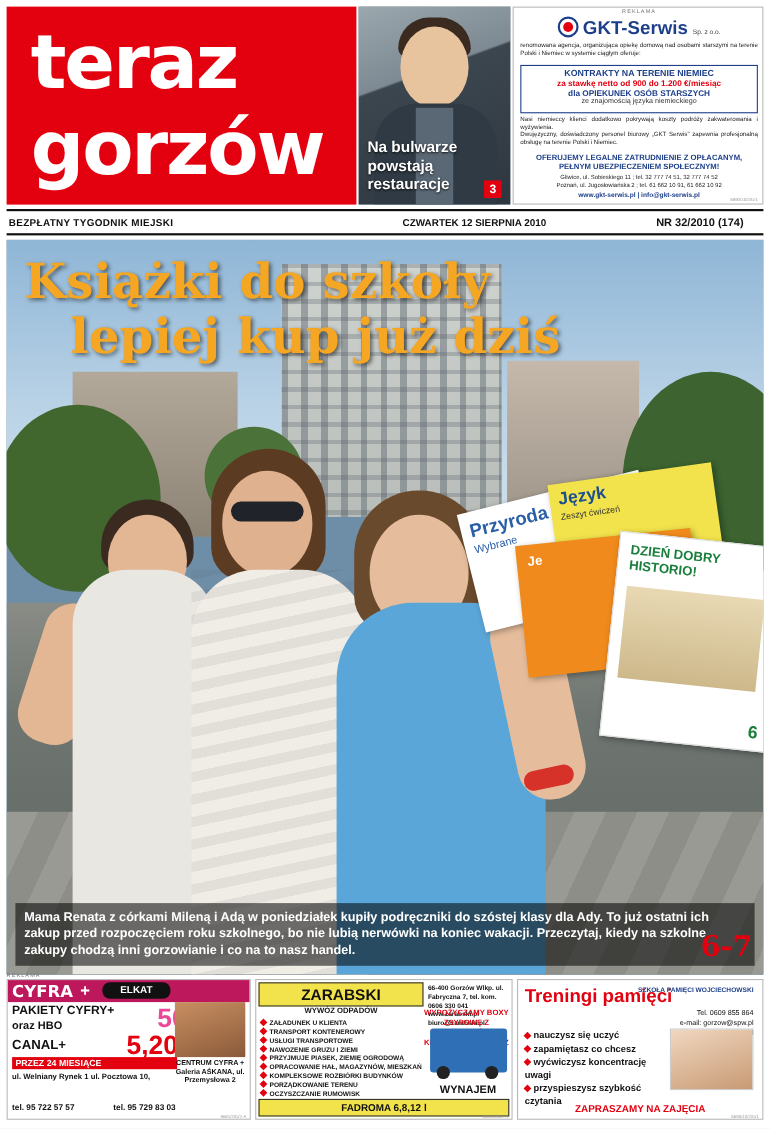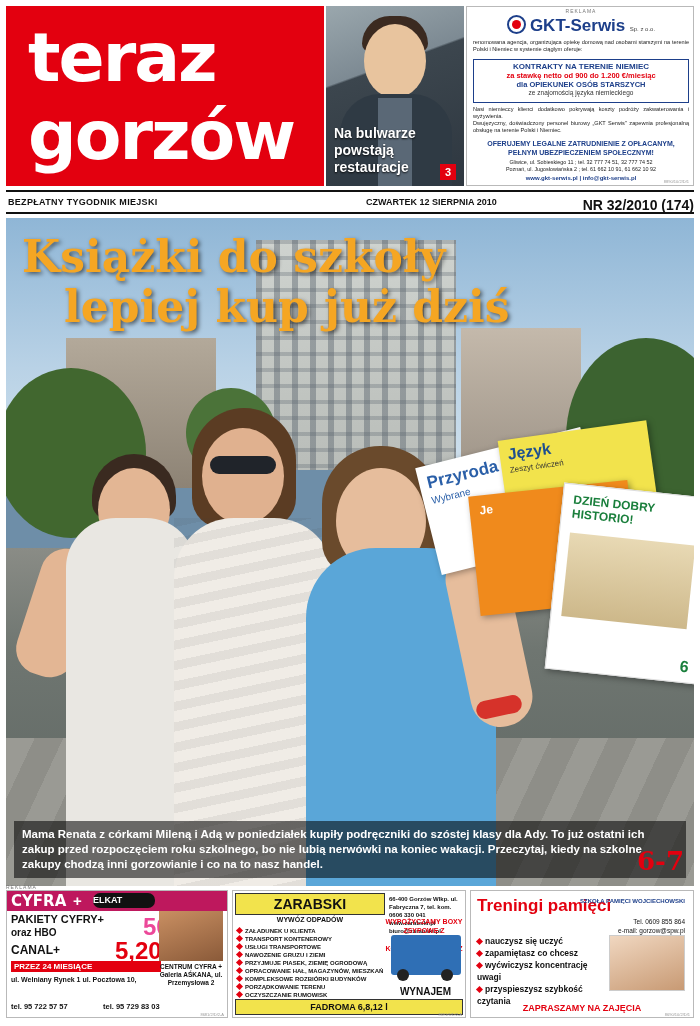--- a/index.html
+++ b/index.html
@@ -39,21 +39,21 @@
   .adv-box .l4{font-size:6.5px;color:#333;margin-bottom:2px;}
   .adv-strong{position:absolute;left:6px;width:216px;text-align:center;font-size:7px;font-weight:bold;color:#1d3f8a;line-height:9px;}
   .adv-foot{position:absolute;left:6px;width:216px;font-size:5.4px;line-height:7px;color:#222;text-align:center;}
   .adv-web{position:absolute;left:6px;width:216px;text-align:center;font-size:6px;color:#1d3f8a;font-weight:bold;}
   .adv-code{position:absolute;right:4px;bottom:1px;font-size:4px;color:#999;}
 
   
   .infobar{position:absolute;left:6px;top:190px;width:688px;height:24px;border-top:2px solid #111;border-bottom:2px solid #111;box-sizing:border-box;}
   .infobar .left{position:absolute;left:2px;top:5px;font-size:9px;font-weight:bold;color:#111;letter-spacing:.3px;}
   .infobar .mid{position:absolute;left:360px;top:5px;font-size:9px;font-weight:bold;color:#111;}
-  .infobar .right{position:absolute;right:0;top:5px;font-size:14px;font-weight:bold;color:#111;}
+  .infobar .right{position:absolute;right:18px;top:5px;font-size:10px;font-weight:bold;color:#111;}
 
   
   .main{position:absolute;left:6px;top:218px;width:688px;height:668px;overflow:hidden;background:#6e8ea8;}
   .sky{position:absolute;left:0;top:0;width:688px;height:250px;background:linear-gradient(180deg,#8fb6d6 0%,#b9d2e6 60%,#cfe0ec 100%);}
   .bldg1{position:absolute;left:250px;top:22px;width:200px;height:230px;background:linear-gradient(180deg,#cfd3cf 0%,#b9bdb9 100%);}
   .bldg1:before{content:"";position:absolute;left:0;top:0;width:200px;height:230px;
     background-image:repeating-linear-gradient(90deg,rgba(90,100,110,.45) 0 6px,rgba(0,0,0,0) 6px 18px),repeating-linear-gradient(180deg,rgba(90,100,110,.30) 0 4px,rgba(0,0,0,0) 4px 16px);}
   .bldg2{position:absolute;left:60px;top:120px;width:150px;height:150px;background:linear-gradient(180deg,#b3a99a,#8d8375);}
   .bldg3{position:absolute;left:455px;top:110px;width:120px;height:160px;background:linear-gradient(180deg,#c4b9ab,#9b9185);}
   .tree{position:absolute;background:#3f6b35;border-radius:50%;}
@@ -106,21 +106,21 @@
   .ads{position:absolute;left:6px;top:890px;width:688px;height:130px;}
   .ad-label{position:absolute;left:0;top:-6px;font-size:5px;letter-spacing:1px;color:#777;}
   .ad{position:absolute;border:1px solid #b9b9b9;box-sizing:border-box;background:#fff;overflow:hidden;}
   .ad1{left:0;top:0;width:222px;height:128px;}
   .ad2{left:226px;top:0;width:234px;height:128px;}
   .ad3{left:464px;top:0;width:224px;height:128px;}
 
   .cyfra-top{position:absolute;left:0;top:0;width:220px;height:20px;background:#be185d;}
   .cyfra-txt{position:absolute;left:4px;top:1px;font-size:15px;font-weight:bold;color:#fff;font-family:"DejaVu Sans",sans-serif;}
   .cyfra-plus{position:absolute;left:66px;top:1px;font-size:15px;font-weight:bold;color:#fff;}
-  .elkat{position:absolute;left:86px;top:2px;width:62px;height:15px;background:#111;color:#fff;font-size:9px;font-weight:bold;text-align:left;line-height:15px;border-radius:7px;}
+  .elkat{position:absolute;left:86px;top:2px;width:62px;height:15px;background:#111;color:#fff;font-size:9px;font-weight:bold;text-align:center;line-height:15px;border-radius:7px;}
   .ad1 .l-pak{position:absolute;left:4px;top:22px;font-size:11px;font-weight:bold;color:#111;}
   .ad1 .l-hbo{position:absolute;left:4px;top:36px;font-size:10px;font-weight:bold;color:#111;}
   .ad1 .l-50{position:absolute;left:112px;top:22px;font-size:24px;font-weight:bold;color:#ec4899;margin-left:24px;}
   .ad1 .l-tan{position:absolute;left:158px;top:30px;font-size:9px;font-weight:bold;color:#111;}
   .ad1 .l-canal{position:absolute;left:4px;top:52px;font-size:12px;font-weight:bold;color:#111;}
   .ad1 .l-990{position:absolute;left:108px;top:46px;font-size:24px;font-weight:bold;color:#e3000f;}
   .ad1 .l-24{position:absolute;left:4px;top:70px;width:150px;background:#e3000f;color:#fff;font-size:8px;font-weight:bold;padding:1px 3px;box-sizing:border-box;}
   .ad1 .l-addr{position:absolute;left:4px;top:84px;font-size:7px;font-weight:bold;color:#111;line-height:9px;}
   .ad1 .l-tel{position:absolute;left:4px;bottom:6px;font-size:7.5px;font-weight:bold;color:#111;}
   .ad1 .l-tel2{position:absolute;left:96px;bottom:6px;font-size:7.5px;font-weight:bold;color:#111;}

